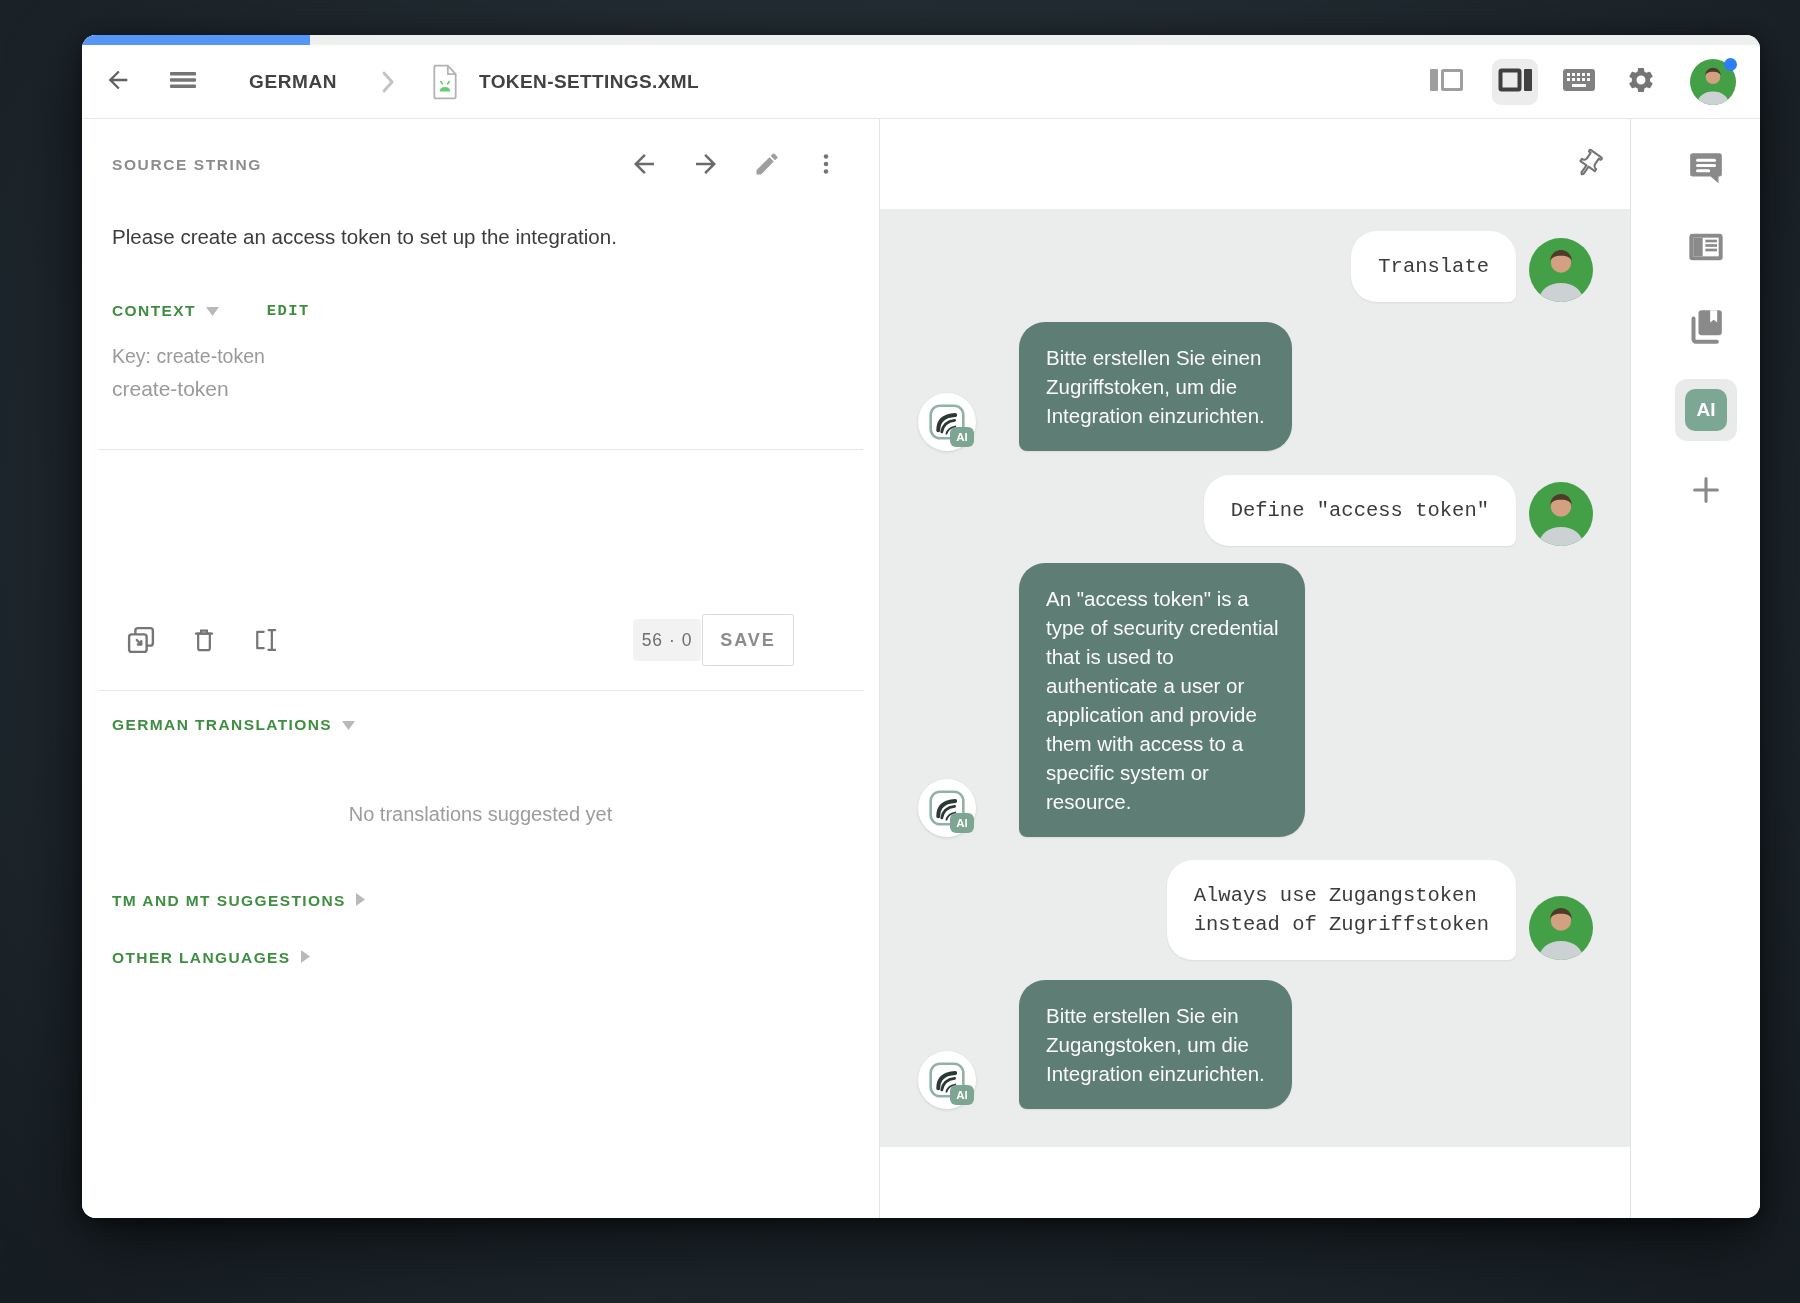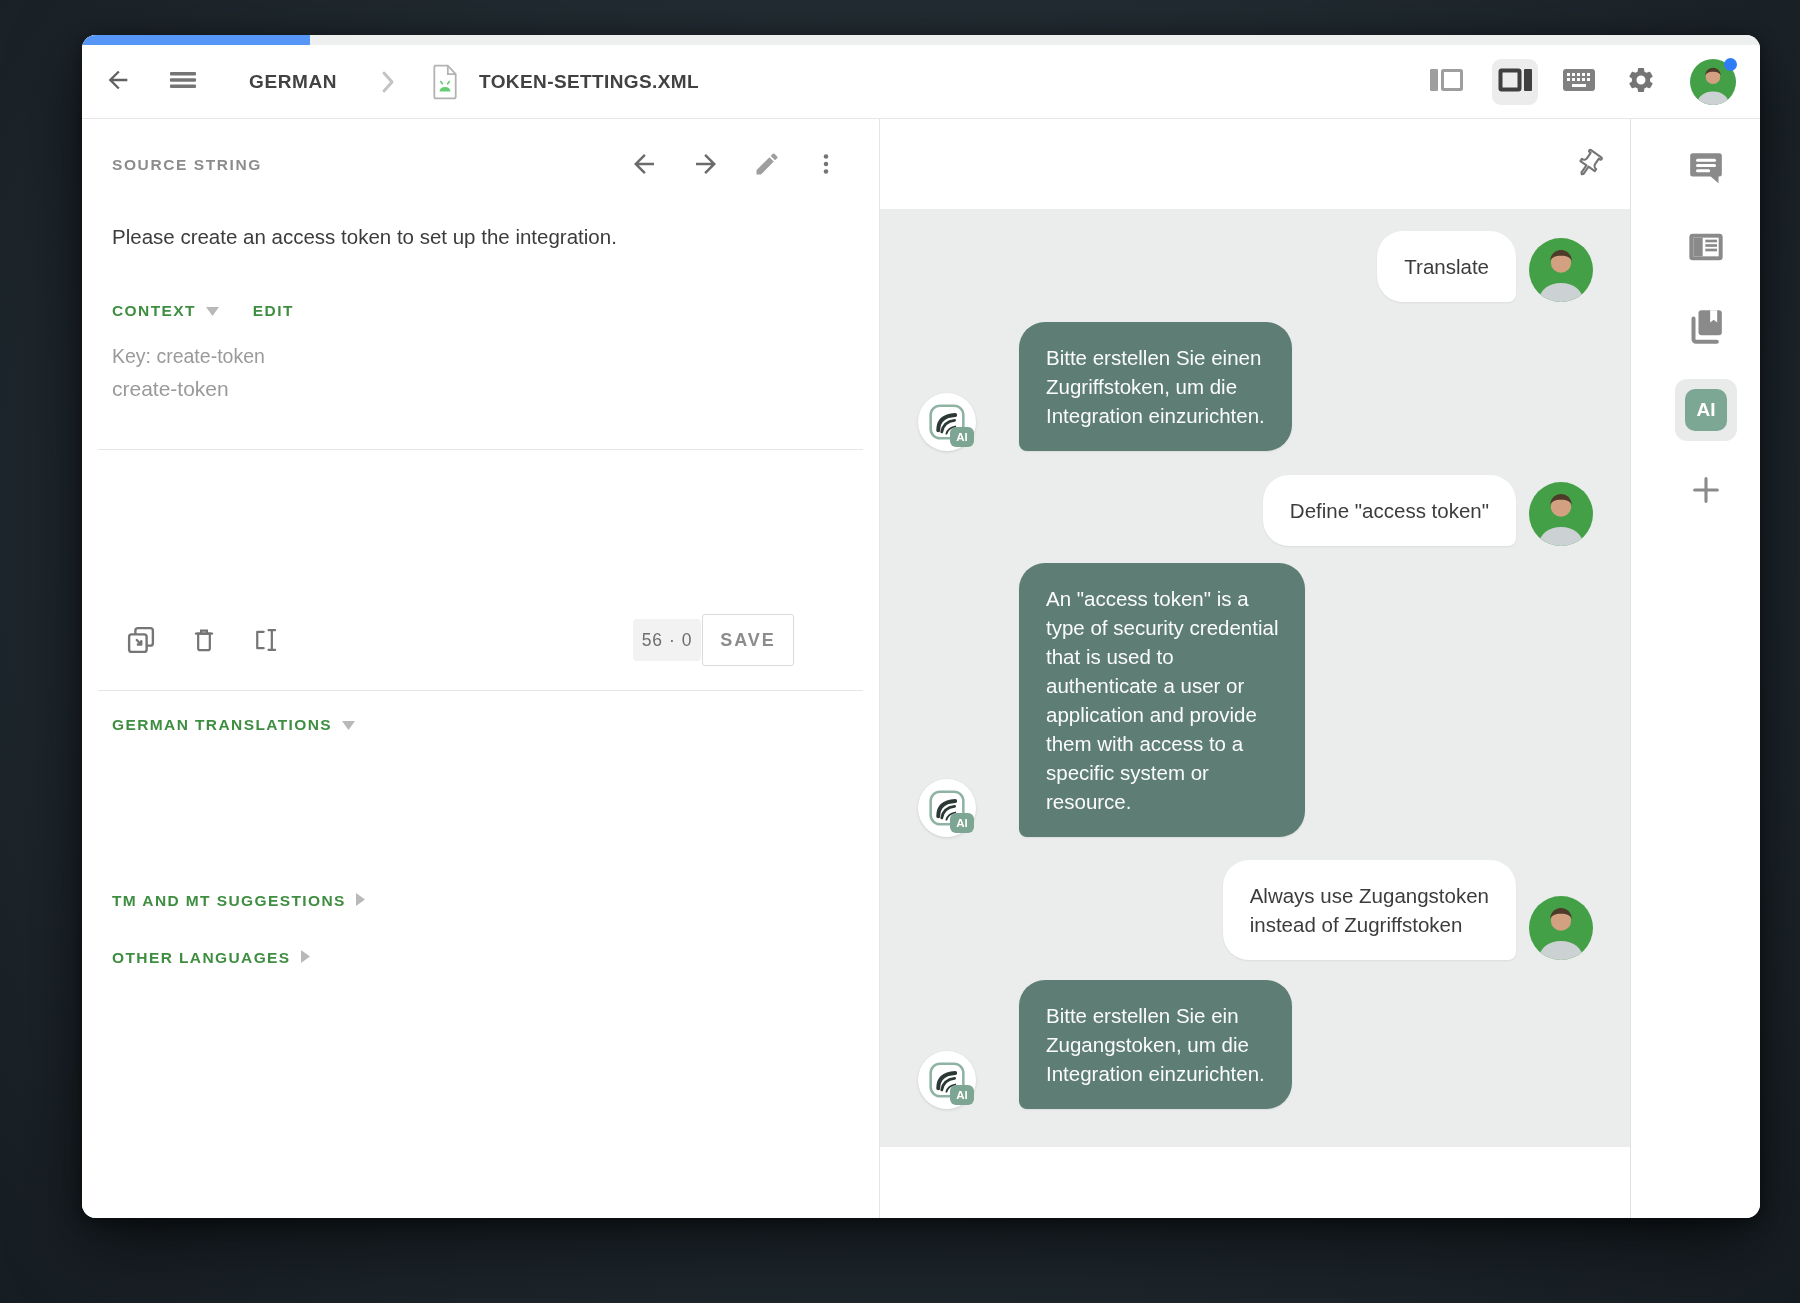--- a/index.html
+++ b/index.html
@@ -41,41 +41,41 @@
   .left-panel { position:relative; width:798px; height:100%; background:#fff; border-right:1px solid #e4e4e4; }
   .chat-panel { position:relative; width:750px; height:100%; background:#fff; }
   .tool-rail { position:relative; width:130px; height:100%; background:#fff; border-left:1px solid #e2e2e2; }
   
   .sec-label { font-size:15.5px; font-weight:600; letter-spacing:1.6px; color:#8c8c8c; }
   .src-label { position:absolute; left:30px; top:37px; }
   .src-nav { position:absolute; top:30px; right:40px; display:flex; align-items:center; gap:32px; }
   .src-text { position:absolute; left:30px; top:106px; font-size:20.5px; color:#3c3c3c; }
   .green-head { font-size:15.5px; font-weight:600; letter-spacing:1.4px; color:#3e8e41; display:flex; align-items:center; gap:10px; cursor:pointer; background:none; border:none; font-family:inherit; }
   .ctx-row { position:absolute; left:30px; top:183px; display:flex; align-items:center; }
-  .ctx-edit { margin-left:34px; }
+  .ctx-edit { margin-left:48px;font-family:Liberation Mono, monospace; }
   .ctx-key { position:absolute; left:30px; top:226px; font-size:19.5px; color:#9a9a9a; }
   .ctx-val { position:absolute; left:30px; top:258px; font-size:21px; color:#9a9a9a; }
   .hdivider { position:absolute; left:16px; right:16px; height:1px; background:#e6e6e6; }
   .div1 { top:330px; } .div2 { top:571px; }
   .trans-input { position:absolute; left:30px; top:348px; width:738px; height:130px; border:none; resize:none; outline:none; font-family:inherit; font-size:20.5px; color:#3c3c3c; }
   .trans-input::placeholder { color:#9e9e9e; }
   .edit-toolbar { position:absolute; left:44px; top:506px; display:flex; align-items:center; gap:34px; }
   .counter-pill { position:absolute; left:551px; top:500px; width:68px; height:42px; background:#f2f2f2; border-radius:4px; display:flex; align-items:center; justify-content:center; font-size:17.5px; color:#6e6e6e; letter-spacing:1px; }
   .save-btn { position:absolute; left:620px; top:495px; width:92px; height:52px; background:#fff; border:1.5px solid #dadada; border-radius:3px; font-family:inherit; font-size:18px; font-weight:700; letter-spacing:2px; color:#8c8c8c; cursor:pointer; }
   .sec-translations { position:absolute; left:30px; top:597px; }
   .empty-msg { position:absolute; left:0; top:684px; width:100%; text-align:center; font-size:20px; color:#9c9c9c; }
   .sec-tm { position:absolute; left:30px; top:773px; }
   .sec-other { position:absolute; left:30px; top:830px; }
   .tri-down { width:13px; height:9px; } .tri-right { width:9px; height:13px; }
   
   .chat-header { position:absolute; left:0; top:0; width:100%; height:90px; background:#fff; }
   .pin-btn { position:absolute; right:26px; top:30px; }
   .chat-scroll { position:absolute; left:0; top:90px; width:100%; bottom:71px; background:#ebedec; padding:22px 37px 0 38px; overflow:hidden; }
   .msg { display:flex; align-items:flex-end; }
-  .msg.user { justify-content:flex-end; }
+  .msg.user { justify-content:flex-end;font-family:Liberation Mono, monospace; }
   .bubble { font-size:20.5px; line-height:29px; white-space:pre-line; padding:21px 27px; box-shadow:0 1px 2px rgba(0,0,0,.07); }
   .ai-bubble { background:#5e7d74; color:#fbfcfc; border-radius:26px 26px 26px 8px; max-width:390px;margin-left:15px; }
   .user-bubble { background:#fff; color:#3c3c3c; border-radius:26px 26px 8px 26px; max-width:420px; }
   .m1 { margin-bottom:20px; } .m2 { margin-bottom:24px; } .m3 { margin-bottom:17px; }
   .m4 { margin-bottom:23px; } .m5 { margin-bottom:20px; }
   .user-avatar { width:64px; height:64px; border-radius:50%; overflow:hidden; flex:none; margin-left:13px; }
   .ai-avatar { position:relative; width:58px; height:58px; border-radius:50%; background:#fff; box-shadow:0 1px 3px rgba(0,0,0,.12); flex:none; margin-right:28px; display:flex; align-items:center; justify-content:center; }
   .ai-badge { position:absolute; right:2px; bottom:4px; width:24px; height:20px; background:#7da593; color:#fff; font-size:11.5px; font-weight:700; border-radius:6px; display:flex; align-items:center; justify-content:center; }
   .chat-inputbar { position:absolute; left:0; bottom:0; width:100%; height:71px; background:#f6f7f6; border-top:1px solid #e4e4e4; display:flex; align-items:center; }
   .chat-input { flex:1; height:100%; border:none; outline:none; background:transparent; font-family:inherit; font-size:19.5px; color:#555; padding-left:25px; }
@@ -266,20 +266,21 @@
 
       <div class="hdivider div2"></div>
 
       <button class="green-head sec-translations">
         <span>GERMAN TRANSLATIONS</span>
         <span><svg class="tri-down" viewBox="0 0 13 9">
               <path d="M0 0h13L6.5 9z" fill="#b9b9b9"></path>
             </svg></span>
       </button>
 
+      <div class="empty-msg">No translations suggested yet</div>
 
       <button class="green-head sec-tm">
         <span>TM AND MT SUGGESTIONS</span>
         <span><svg class="tri-right" viewBox="0 0 9 13">
               <path d="M0 0v13l9-6.5z" fill="#b9b9b9"></path>
             </svg></span>
       </button>
 
       <button class="green-head sec-other">
         <span>OTHER LANGUAGES</span>

